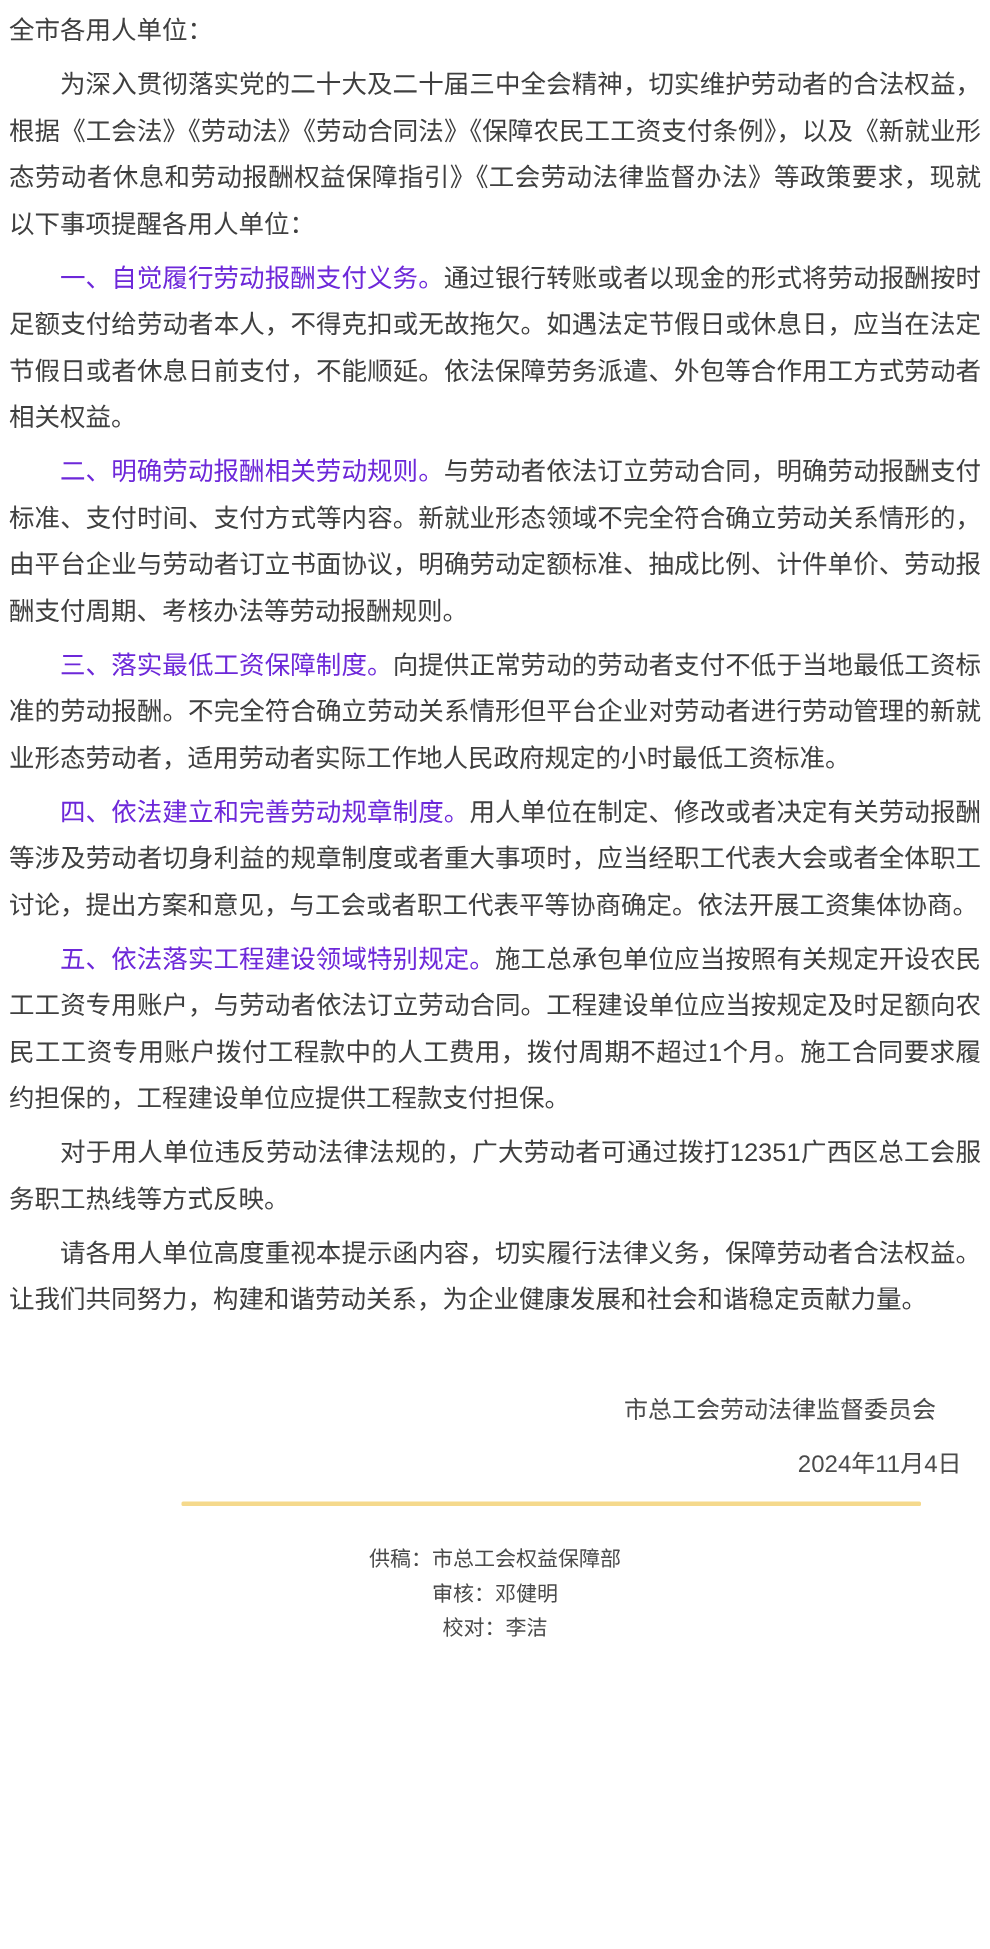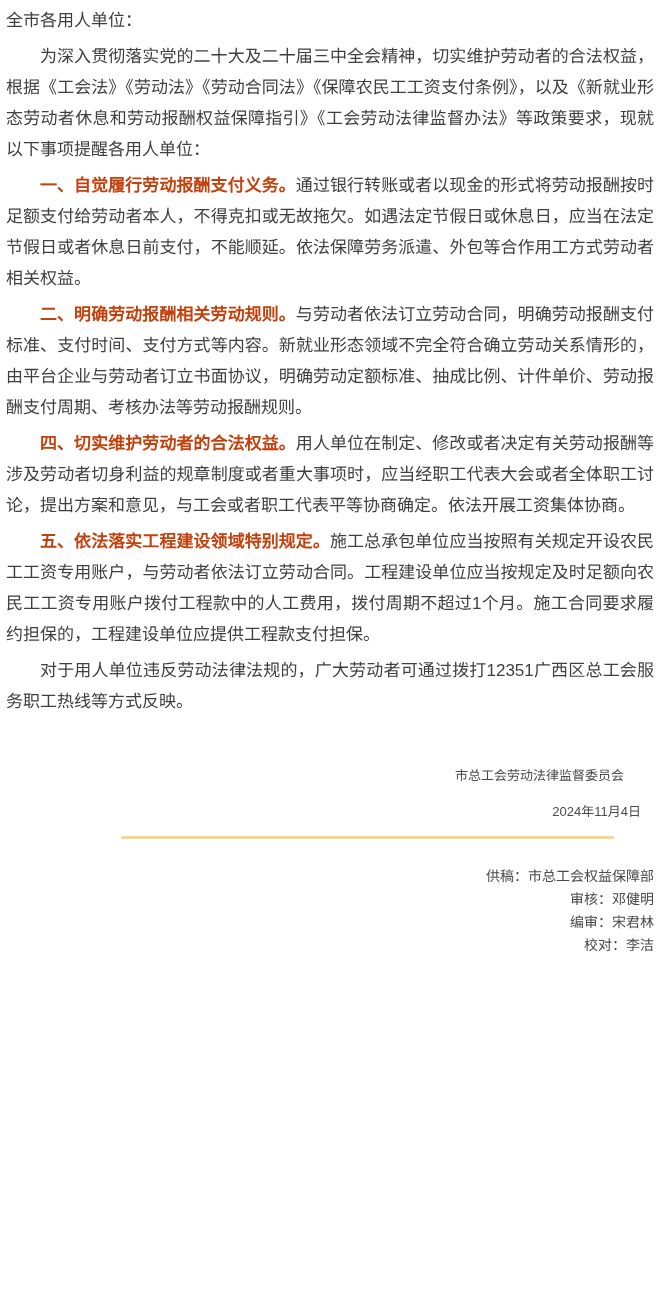--- a/index.html
+++ b/index.html
@@ -25,89 +25,91 @@
   .page p {
     margin: 0 0 5px 0;
   }
   .salutation {
     text-indent: 0;
   }
   .indent {
     text-indent: 34px;
   }
   .sec-title {
-    font-weight: bold;
-    color: #c2410c;
+    font-weight: normal;
+    color: #6d28d9;
   }
   .signature-block {
     margin-top: 43px;
     text-align: right;
-    font-size: 13px;
+    font-size: 16px;
     color: #4a4a4a;
     line-height: 31px;
   }
   .sig-org {
     padding-right: 30px;
   }
   .sig-date {
     padding-right: 13px;
   }
   .divider {
     height: 3px;
     margin: 9px 40px 0 115px;
     border-radius: 1px;
   }
   .credits {
     margin-top: 26px;
     font-size: 14px;
     line-height: 23px;
     color: #4a4a4a;
-    text-align: right;
+    text-align: center;
+    font-family: Liberation Mono, monospace;
   }
   .credits p {
     margin: 0;
   }
 </style>
 </head>
 <body>
 
 <div class="page">
 
   <p class="salutation">全市各用人单位：</p>
 
   <p class="indent">为深入贯彻落实党的二十大及二十届三中全会精神，切实维护劳动者的合法权益，根据《工会法》《劳动法》《劳动合同法》《保障农民工工资支付条例》，以及《新就业形态劳动者休息和劳动报酬权益保障指引》《工会劳动法律监督办法》等政策要求，现就以下事项提醒各用人单位：</p>
 
   <div id="sections">
   <p class="indent"><b class="sec-title">一、自觉履行劳动报酬支付义务。</b><span>通过银行转账或者以现金的形式将劳动报酬按时足额支付给劳动者本人，不得克扣或无故拖欠。如遇法定节假日或休息日，应当在法定节假日或者休息日前支付，不能顺延。依法保障劳务派遣、外包等合作用工方式劳动者相关权益。</span></p>
 
   <p class="indent"><b class="sec-title">二、明确劳动报酬相关劳动规则。</b><span>与劳动者依法订立劳动合同，明确劳动报酬支付标准、支付时间、支付方式等内容。新就业形态领域不完全符合确立劳动关系情形的，由平台企业与劳动者订立书面协议，明确劳动定额标准、抽成比例、计件单价、劳动报酬支付周期、考核办法等劳动报酬规则。</span></p>
 
+  <p class="indent"><b class="sec-title">三、落实最低工资保障制度。</b><span>向提供正常劳动的劳动者支付不低于当地最低工资标准的劳动报酬。不完全符合确立劳动关系情形但平台企业对劳动者进行劳动管理的新就业形态劳动者，适用劳动者实际工作地人民政府规定的小时最低工资标准。</span></p>
 
-  <p class="indent"><b class="sec-title">四、切实维护劳动者的合法权益。</b><span>用人单位在制定、修改或者决定有关劳动报酬等涉及劳动者切身利益的规章制度或者重大事项时，应当经职工代表大会或者全体职工讨论，提出方案和意见，与工会或者职工代表平等协商确定。依法开展工资集体协商。</span></p>
+  <p class="indent"><b class="sec-title">四、依法建立和完善劳动规章制度。</b><span>用人单位在制定、修改或者决定有关劳动报酬等涉及劳动者切身利益的规章制度或者重大事项时，应当经职工代表大会或者全体职工讨论，提出方案和意见，与工会或者职工代表平等协商确定。依法开展工资集体协商。</span></p>
 
   <p class="indent"><b class="sec-title">五、依法落实工程建设领域特别规定。</b><span>施工总承包单位应当按照有关规定开设农民工工资专用账户，与劳动者依法订立劳动合同。工程建设单位应当按规定及时足额向农民工工资专用账户拨付工程款中的人工费用，拨付周期不超过1个月。施工合同要求履约担保的，工程建设单位应提供工程款支付担保。</span></p>
 
 </div>
 
   <div id="closings">
   <p class="indent">对于用人单位违反劳动法律法规的，广大劳动者可通过拨打12351广西区总工会服务职工热线等方式反映。</p>
 
+  <p class="indent">请各用人单位高度重视本提示函内容，切实履行法律义务，保障劳动者合法权益。让我们共同努力，构建和谐劳动关系，为企业健康发展和社会和谐稳定贡献力量。</p>
 </div>
 
   <div class="signature-block">
     <p class="sig-org">市总工会劳动法律监督委员会</p>
     <p class="sig-date">2024年11月4日</p>
   </div>
 
   <div class="divider" style="background: rgb(245, 217, 140);"></div>
 
   <div class="credits" id="credits">
   <p>供稿：市总工会权益保障部</p>
 
   <p>审核：邓健明</p>
 
-  <p>编审：宋君林</p>
 
   <p>校对：李洁</p>
 
 </div>
 
 </div>
 
 </body></html>

